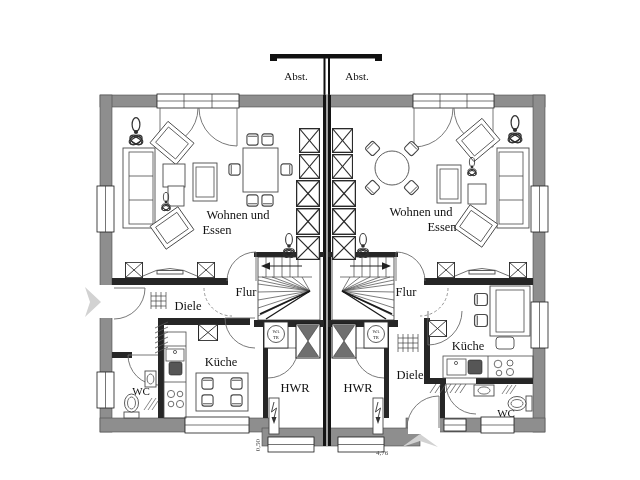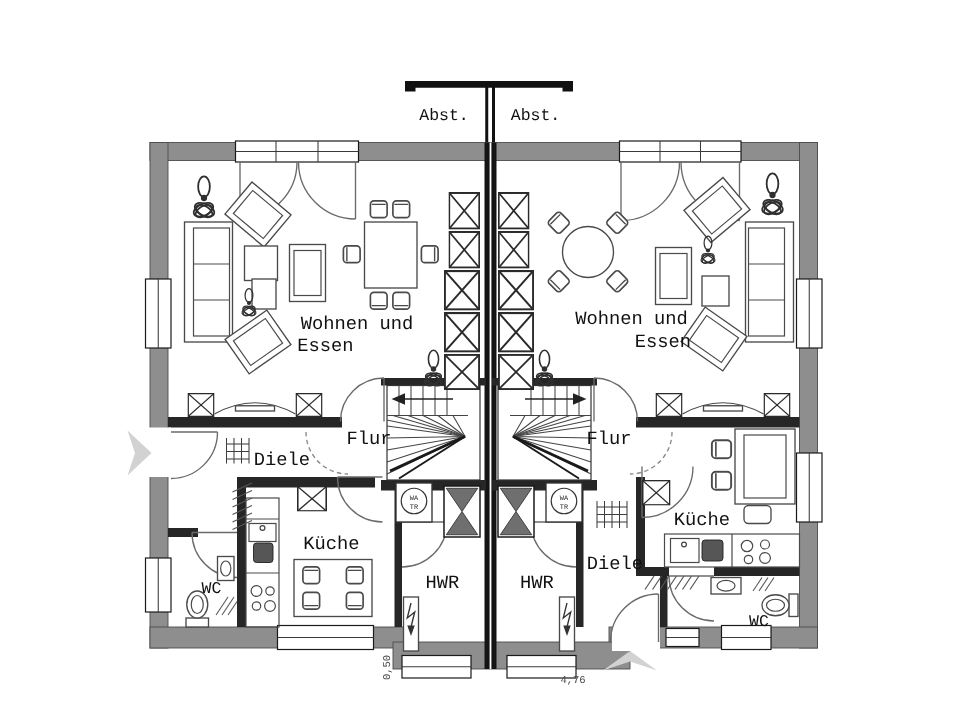--- a/index.html
+++ b/index.html
@@ -1,17 +1,17 @@
 <!DOCTYPE html>
 <html><head>
 <meta charset="utf-8">
 <style>
   html,body{margin:0;padding:0;background:#ffffff;}
   .stage{position:relative;width:640px;height:480px;background:#ffffff;overflow:hidden;
-         font-family:Liberation Mono, monospace;}
+         font-family:Liberation Serif, serif;}
   svg{display:block}
   .wall-gray{fill:#8e8e8e;stroke:#4c4c4c;stroke-width:.6;}
   .wall-int{fill:#262626;}
   .win{fill:#ffffff;stroke:#1a1a1a;stroke-width:.8;}
   .openg{fill:#ffffff;}
   .fur{fill:#ffffff;stroke:#4a4a4a;stroke-width:.9;}
   .fur2{fill:none;stroke:#4a4a4a;stroke-width:.8;}
   .thin{stroke:#3a3a3a;stroke-width:.7;fill:none;}
   .arc{fill:none;stroke:#6a6a6a;stroke-width:.9;}
   .arcd{fill:none;stroke:#8a8a8a;stroke-width:.9;stroke-dasharray:3 2.2;}

